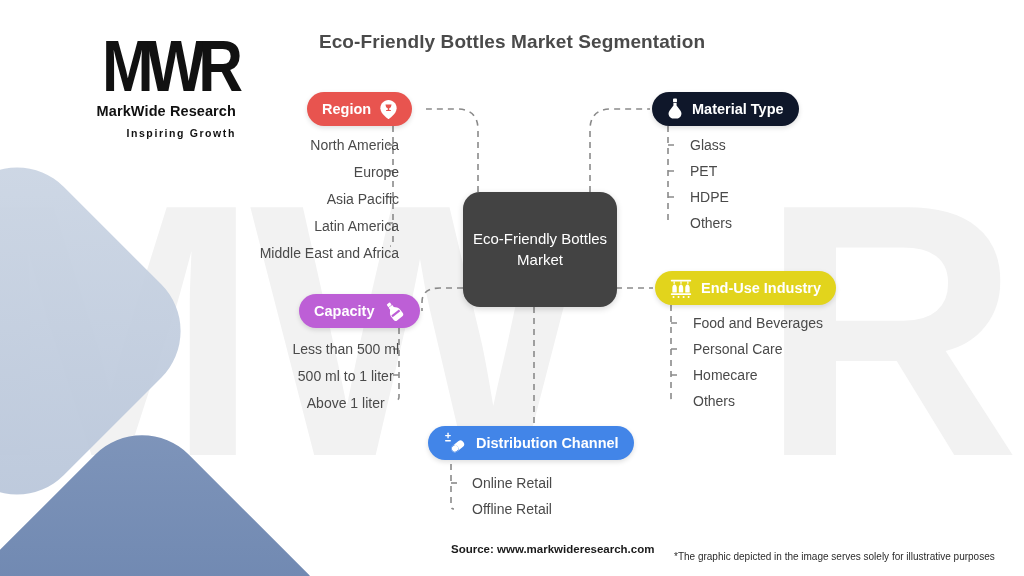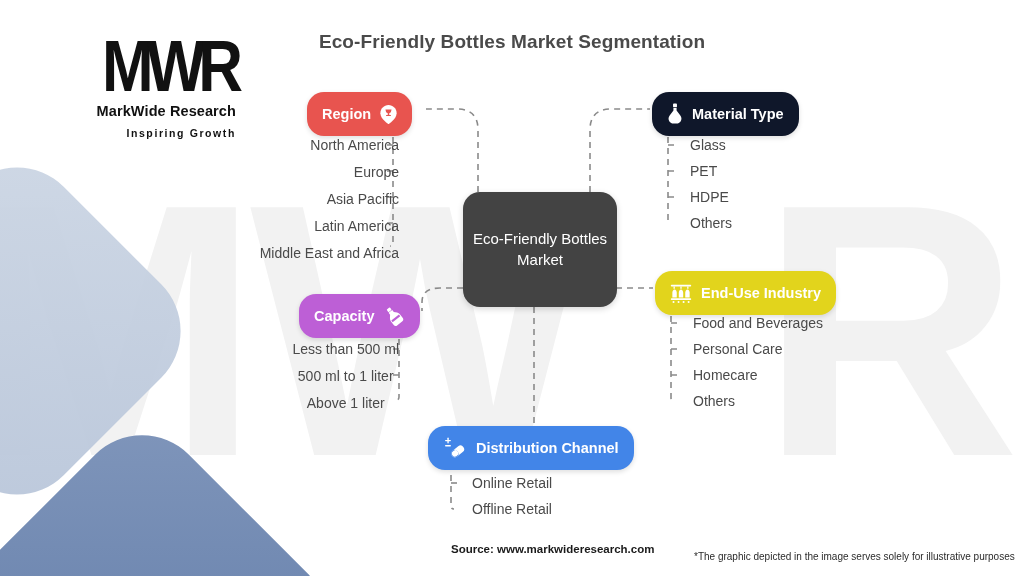--- a/index.html
+++ b/index.html
@@ -110,21 +110,21 @@
     justify-content: center;
     text-align: center;
     font-size: 15px;
     line-height: 1.38;
     box-shadow: 0 2px 6px rgba(0,0,0,.16);
   }
 
   
   .badge {
     position: absolute;
-    height: 44px;
+    height: 34px;
     border-radius: 17px;
     display: flex;
     align-items: center;
     gap: 9px;
     padding: 0 15px;
     color: #ffffff;
     font-size: 14.5px;
     font-weight: 600;
     white-space: nowrap;
     box-shadow: 0 2px 5px rgba(0,0,0,.13);
@@ -155,21 +155,21 @@
   .source {
     position: absolute;
     left: 403px; top: 543px;
     font-size: 11.5px;
     font-weight: 700;
     color: #1a1a1a;
     margin-left: 48px;
   }
   .disclaimer {
     position: absolute;
-    left: 694px; top: 551px;
+    left: 674px; top: 551px;
     font-size: 10px;
     color: #2b2b2b;
   }
 </style>
 </head>
 <body>
 
 <div id="canvas">
 
   <div class="deco-layer">

